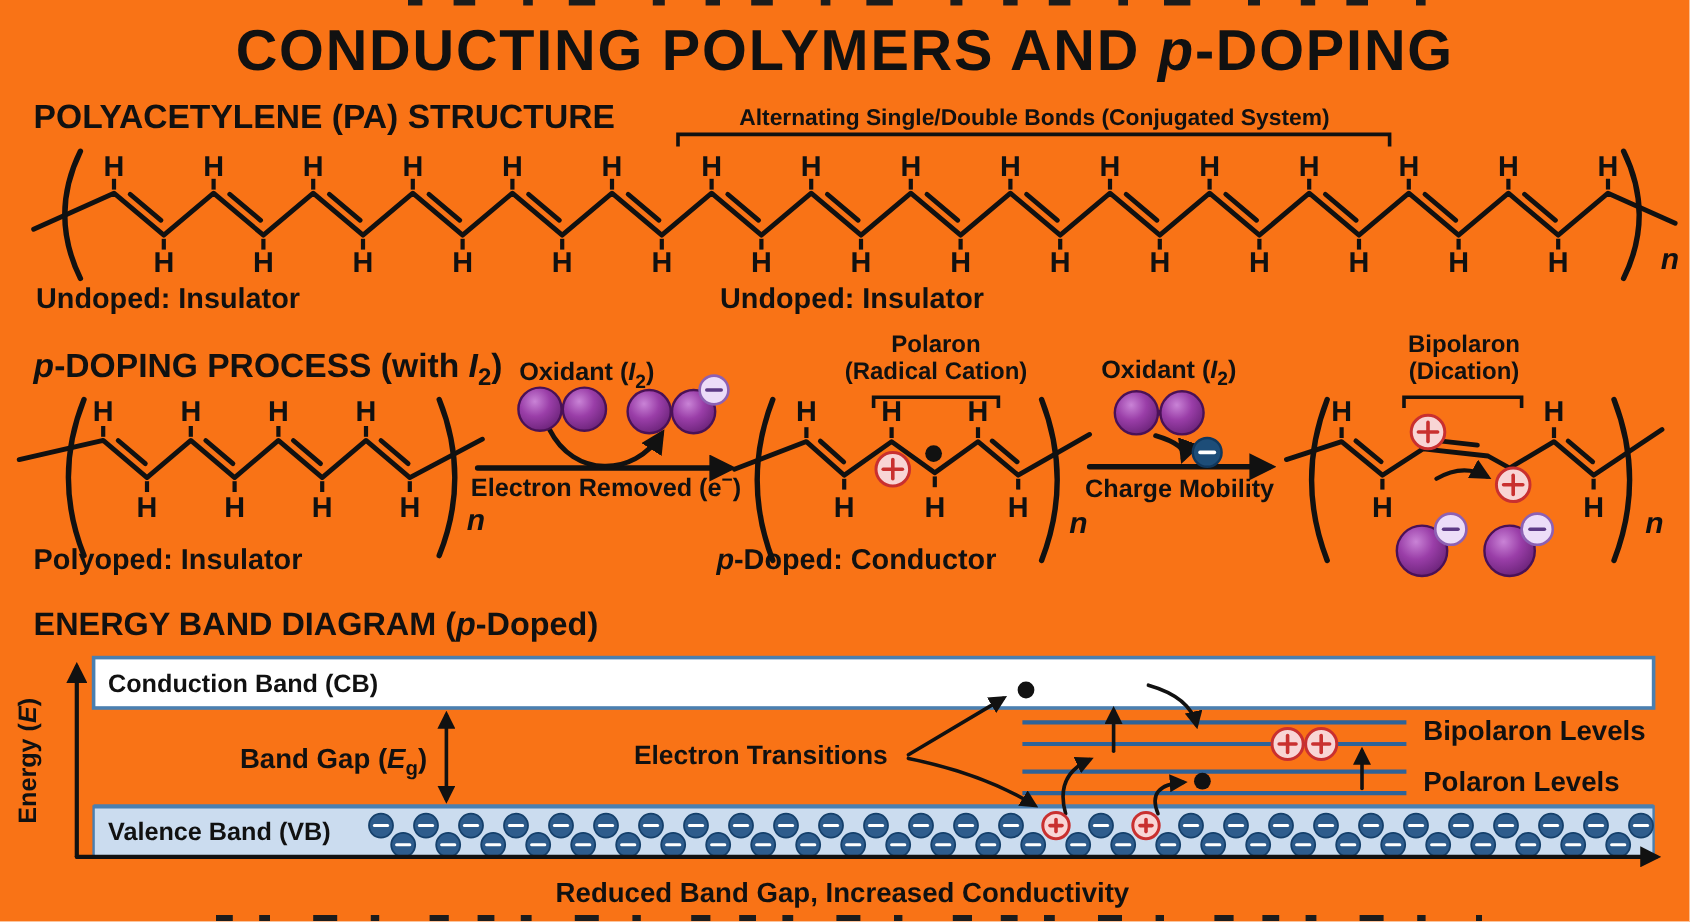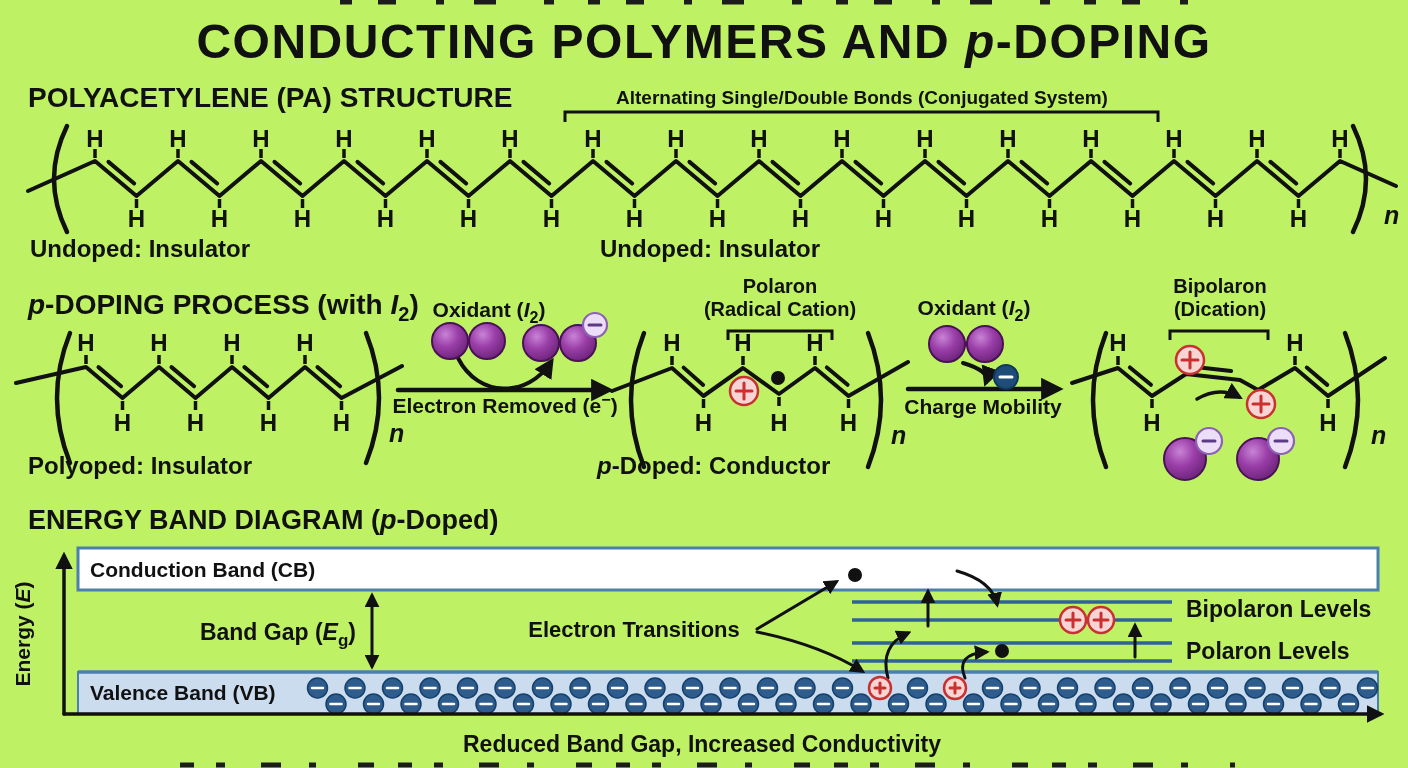--- a/index.html
+++ b/index.html
@@ -1,16 +1,16 @@
 <!DOCTYPE html>
 <html><head>
 <meta charset="utf-8">
 <style>
   html,body{margin:0;padding:0;background:#fff;}
-  .stage{position:relative;width:1408px;height:768px;background:#bef264;overflow:hidden;}
+  .stage{position:relative;width:1408px;height:768px;background:#f97316;overflow:hidden;}
   svg{position:absolute;left:0;top:0;}
   .t{font-family:"Liberation Sans","DejaVu Sans",sans-serif;font-weight:bold;fill:#111;}
   .bond{fill:none;stroke:#111;stroke-width:4;stroke-linejoin:round;stroke-linecap:round;}
   .bond2{stroke:#111;stroke-width:4;stroke-linecap:round;}
   .tick{stroke:#111;stroke-width:3.5;}
   .paren{fill:none;stroke:#111;stroke-width:4.5;stroke-linecap:round;}
   .h{font-size:24px;}
   .nsub{font-size:25px;font-style:italic;}
   .sphere{fill:url(#pg);stroke:#4a1156;stroke-width:2;}
   .sbond{stroke:#4a1156;stroke-width:5;}

